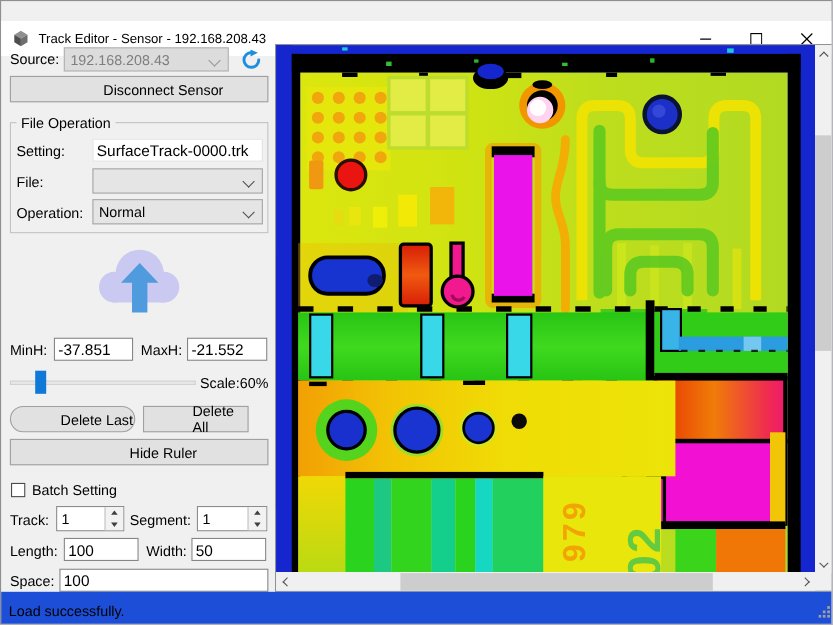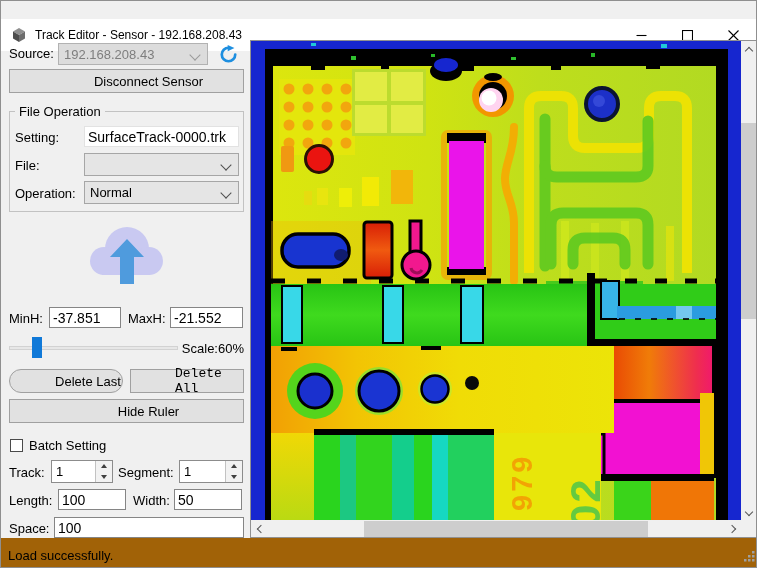--- a/index.html
+++ b/index.html
@@ -21,21 +21,21 @@
   .spin .btns{position:absolute;right:0;top:0;width:16px;height:100%;border-left:1px solid #c2c2c2;background:#f2f2f2;}
   .spin .sb{position:absolute;left:0;width:100%;height:50%;display:flex;align-items:center;justify-content:center;}
   .tri-up{width:0;height:0;border-left:3.5px solid transparent;border-right:3.5px solid transparent;border-bottom:4.5px solid #3f3f3f;}
   .tri-dn{width:0;height:0;border-left:3.5px solid transparent;border-right:3.5px solid transparent;border-top:4.5px solid #3f3f3f;}
   .checkbox{position:absolute;width:13px;height:13px;background:#fff;border:1px solid #4a4a4a;box-sizing:border-box;}
   .viewer-frame{position:absolute;left:249px;top:39px;width:507px;height:498px;border:1px solid #919191;background:#f0f0f0;box-sizing:border-box;}
   .sb-track{position:absolute;background:#f0f0f0;}
   .sb-thumb{position:absolute;background:#cdcdcd;}
   .sb-arrow{position:absolute;display:flex;align-items:center;justify-content:center;width:15px;height:16px;}
   .sb-arrow .chev{width:5px;height:5px;border-color:#555;}
-  .statusbar{position:absolute;left:0;top:537px;width:100%;height:31px;background:#a16207;}
+  .statusbar{position:absolute;left:0;top:537px;width:100%;height:31px;background:#1d4ed8;}
 </style>
 </head>
 <body>
 
 <div class="window">
 
   <div class="titlebar">
     <svg style="position:absolute;left:10px;top:8px;" width="16" height="16" viewBox="0 0 16 16">
       <polygon points="8,1 14,4.5 8,8 2,4.5" fill="#8f8f8f"></polygon>
       <polygon points="2,4.5 8,8 8,15 2,11.5" fill="#4d4d4d"></polygon>
@@ -103,21 +103,21 @@
   <span class="lbl" style="left:127px;top:310px;">MaxH:</span>
   <input class="inp" style="left: 169px; top: 306px; width: 73px; height: 21px;" value="-21.552">
 
   <div style="position:absolute;left:8px;top:345px;width:169px;height:4px;background:#e7e7e7;border:1px solid #d2d2d2;box-sizing:border-box;"></div>
   <div style="position:absolute;left:31px;top:336px;width:10px;height:21px;background:#1079d8;"></div>
   <span class="lbl" style="left:180px;top:340px;width:63px;text-align:right;">Scale:60%</span>
 
   <div class="btn" style="left:8px;top:368px;width:114px;height:24px;border-radius:12px;">
     <span>Delete Last</span>
   </div>
-  <div class="btn" style="left:129px;top:368px;width:114px;height:24px;font-family:Liberation Mono, monospace;">
+  <div class="btn" style="left:129px;top:368px;width:96px;height:24px;">
     <span>Delete All</span>
   </div>
   <div class="btn" style="left:8px;top:398px;width:235px;height:24px;">
     <span>Hide Ruler</span>
   </div>
 
   <div class="checkbox" style="left:9px;top:438px;"></div>
   <span class="lbl" style="left:28px;top:437px;">Batch Setting</span>
 
   <span class="lbl" style="left:8px;top:464px;">Track:</span>

